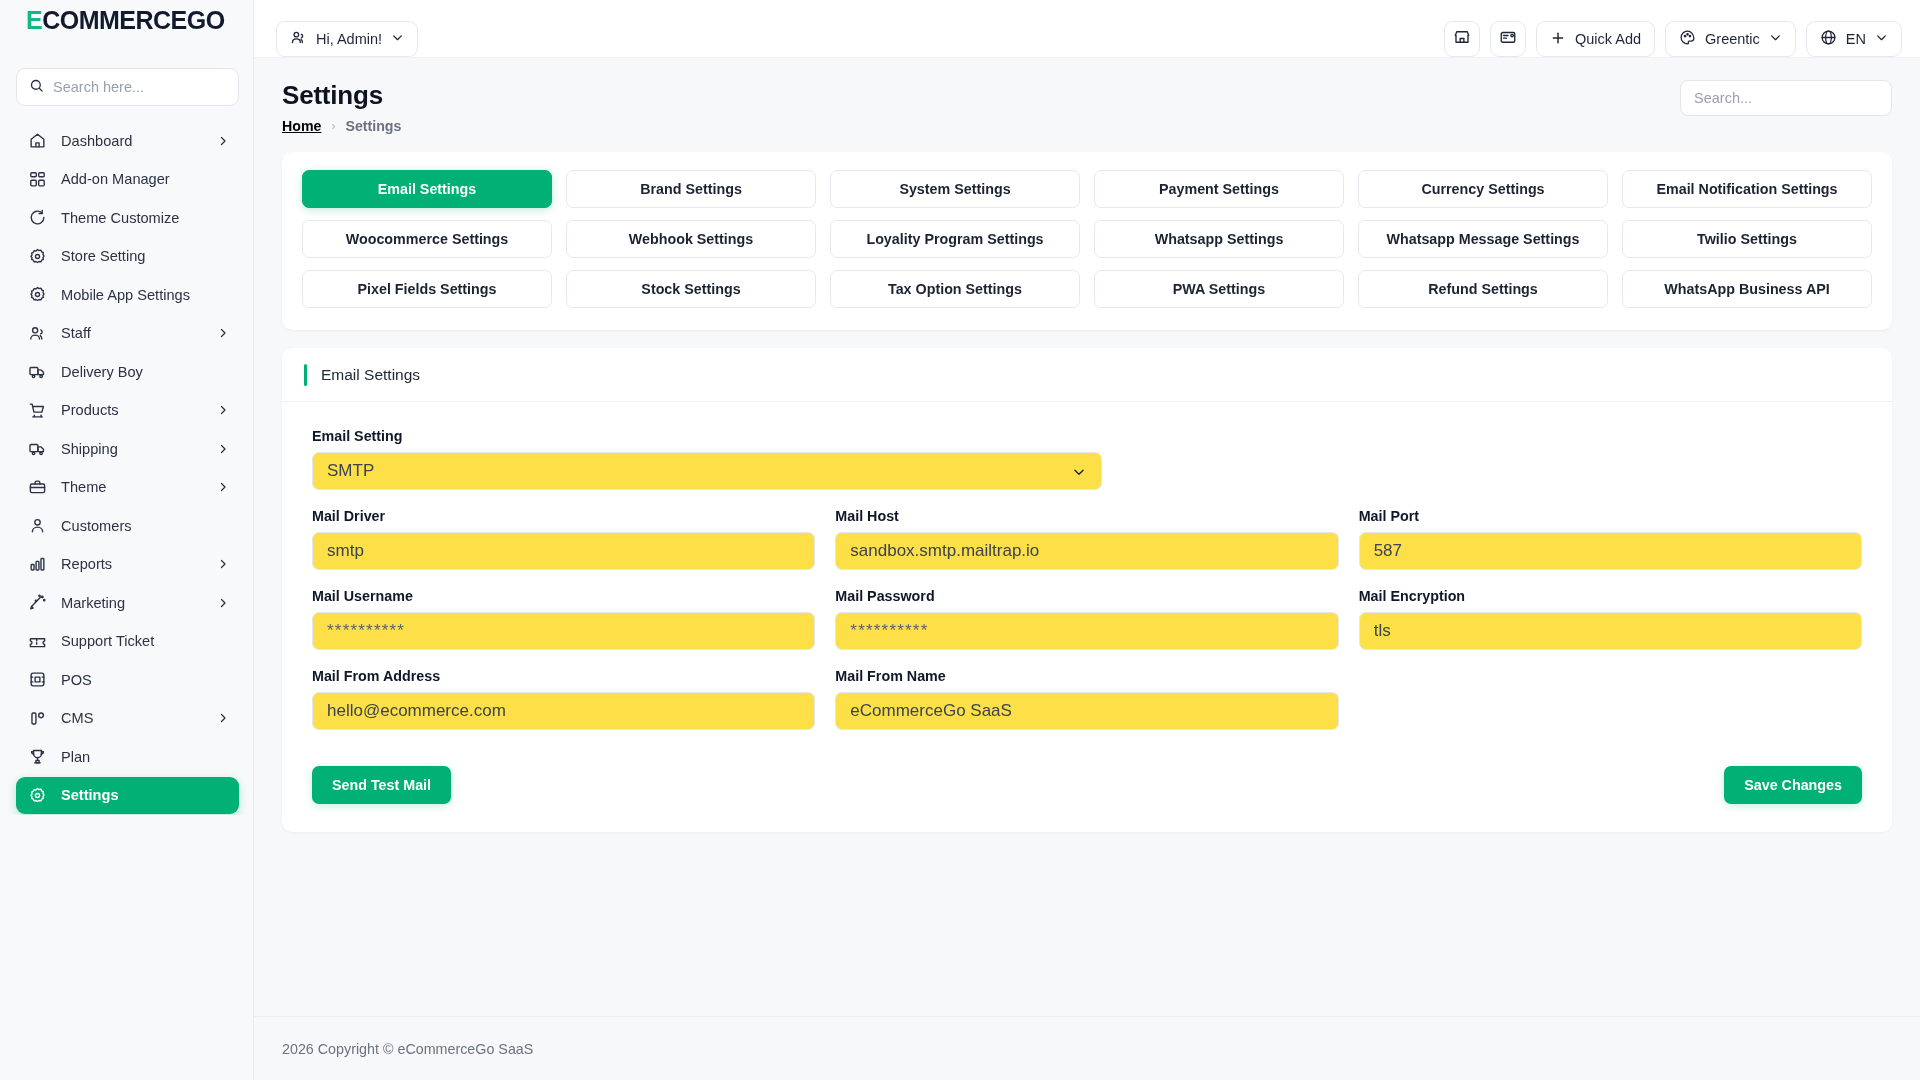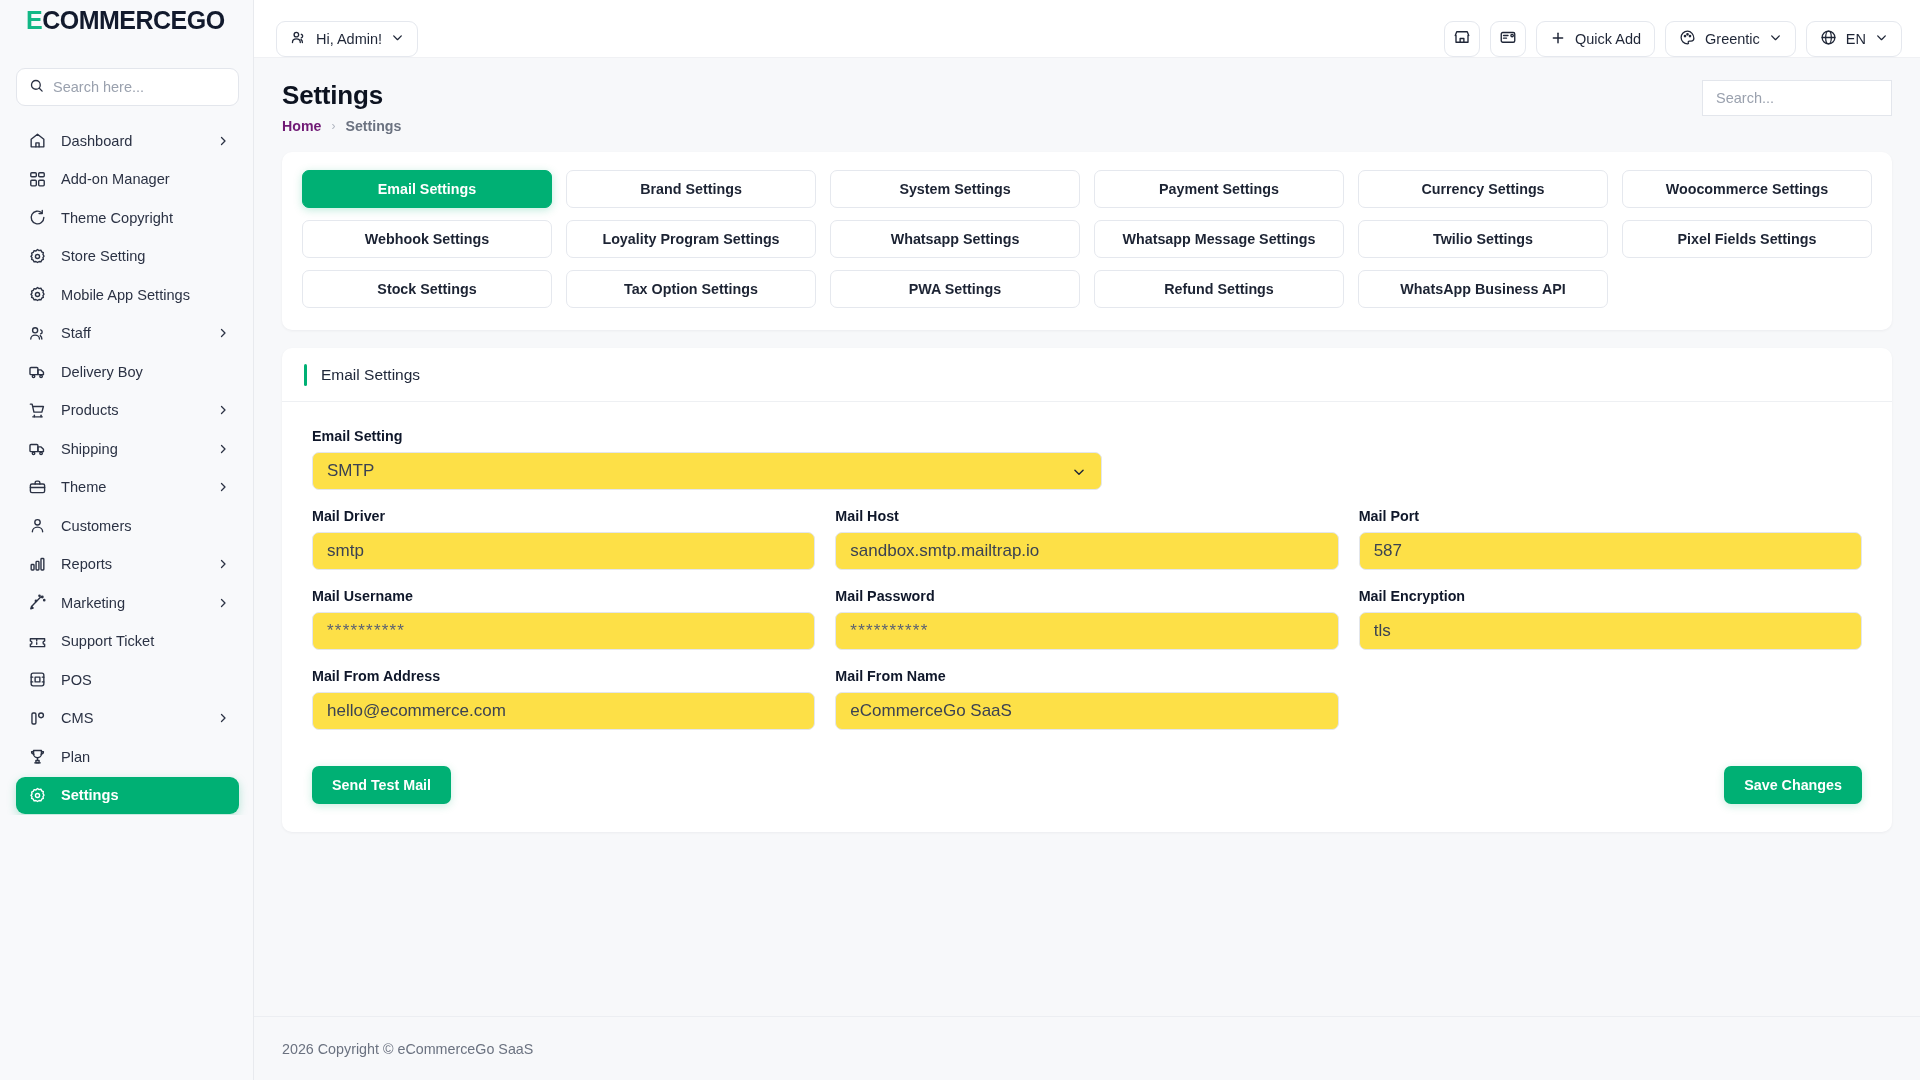--- a/index.html
+++ b/index.html
@@ -125,27 +125,27 @@
   }
   #page-title {
     font-size: 26px; font-weight: bold; color: #0d1320;
     letter-spacing: -0.2px;
   }
   .crumb {
     margin-top: 7px;
     display: flex; align-items: center; gap: 10px;
     font-size: 14.2px; font-weight: bold;
   }
-  .crumb .home { color: #701a75; cursor: pointer; }
+  .crumb .home { color: #000000; cursor: pointer; text-decoration: underline; }
   .crumb .sep { color: #b0b6c0; font-size: 12px; font-weight: normal; }
   .crumb .cur { color: #6b7280; }
   #page-search {
-    width: 190px; height: 36px;
+    width: 212px; height: 36px;
     border: 1px solid #e3e6ec;
-    border-radius: 0;
+    border-radius: 8px;
     background: #fff;
     padding: 0 13px;
     font-size: 14.5px;
     color: #333;
     outline: none;
   }
   #page-search::placeholder { color: #9aa1ae; }
 
   
   .card {
@@ -289,21 +289,21 @@
         </span>
         <span class="label">Add-on Manager</span>
       </div>
       <div class="nav-item">
         <span class="ico">
           <svg width="19" height="19" viewBox="0 0 24 24">
             <path d="M20 12a8 8 0 1 1-2.7-6" fill="none" stroke="#2b3244" stroke-width="1.75" stroke-linecap="round" stroke-linejoin="round"></path>
             <polyline points="18 3 18 7 14 7" fill="none" stroke="#2b3244" stroke-width="1.75" stroke-linecap="round" stroke-linejoin="round"></polyline>
           </svg>
         </span>
-        <span class="label">Theme Copyright</span>
+        <span class="label">Theme Customize</span>
       </div>
       <div class="nav-item">
         <span class="ico">
           <svg width="19" height="19" viewBox="0 0 24 24">
             <path d="M12 3.2l2 1.3 2.3-.5 1 2.1 2.1 1-.5 2.3 1.3 2-1.3 2 .5 2.3-2.1 1-1 2.1-2.3-.5-2 1.3-2-1.3-2.3.5-1-2.1-2.1-1 .5-2.3L3.8 12l1.3-2-.5-2.3 2.1-1 1-2.1 2.3.5z" fill="none" stroke="#2b3244" stroke-width="1.75" stroke-linecap="round" stroke-linejoin="round"></path>
             <circle cx="12" cy="12" r="2.6" fill="none" stroke="#2b3244" stroke-width="1.75" stroke-linecap="round" stroke-linejoin="round"></circle>
           </svg>
         </span>
         <span class="label">Store Setting</span>
       </div>
@@ -587,20 +587,21 @@
     <input id="page-search" placeholder="Search..." style="">
   </div>
 
   <section class="card" id="tabs-card">
     <div class="tab-grid" id="tab-grid">
         <div class="tab active">Email Settings</div>
         <div class="tab">Brand Settings</div>
         <div class="tab">System Settings</div>
         <div class="tab">Payment Settings</div>
         <div class="tab">Currency Settings</div>
+        <div class="tab">Email Notification Settings</div>
         <div class="tab">Woocommerce Settings</div>
         <div class="tab">Webhook Settings</div>
         <div class="tab">Loyality Program Settings</div>
         <div class="tab">Whatsapp Settings</div>
         <div class="tab">Whatsapp Message Settings</div>
         <div class="tab">Twilio Settings</div>
         <div class="tab">Pixel Fields Settings</div>
         <div class="tab">Stock Settings</div>
         <div class="tab">Tax Option Settings</div>
         <div class="tab">PWA Settings</div>

